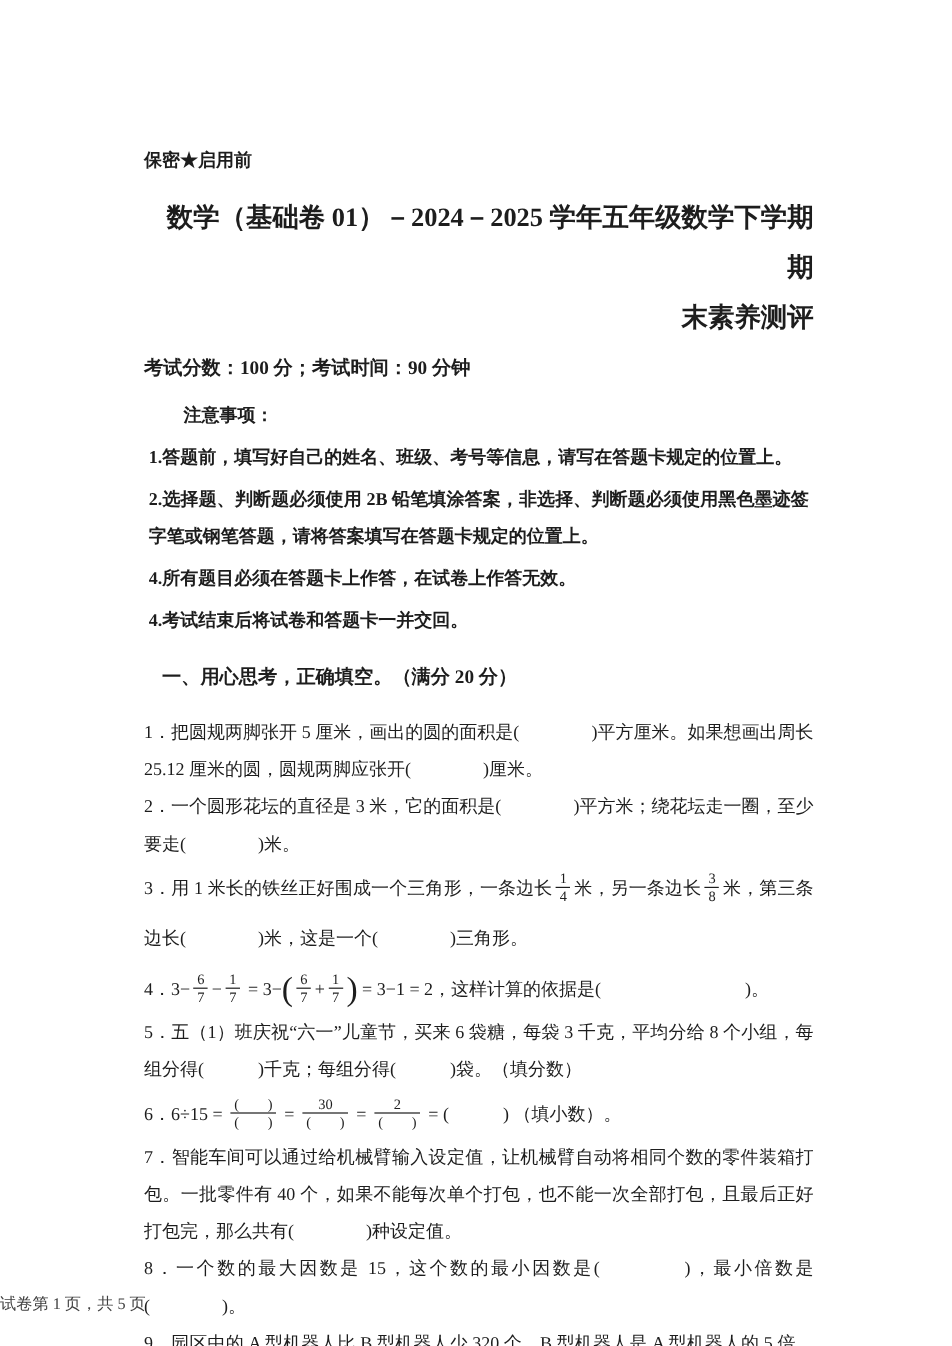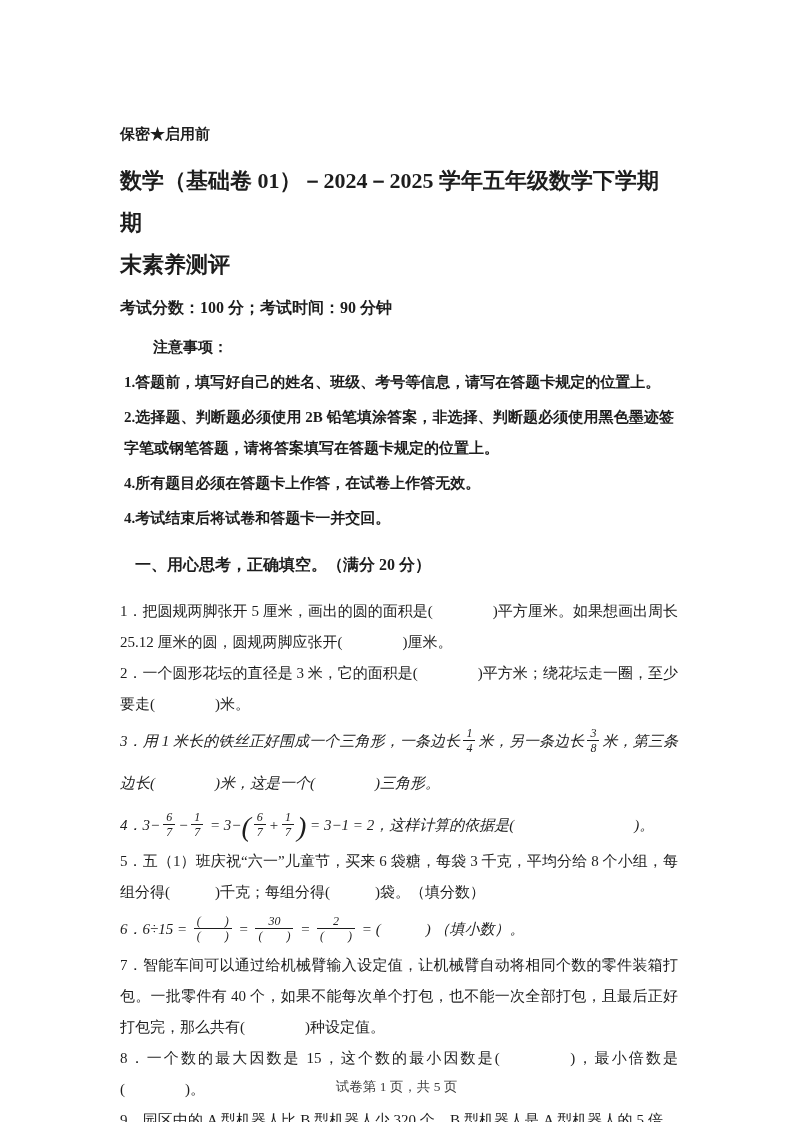--- a/index.html
+++ b/index.html
@@ -8,39 +8,39 @@
     width: 793px; height: 1122px;
     position: relative;
     background: #ffffff;
     color: #1d1d1d;
     font-family: "Liberation Serif", "DejaVu Serif", serif;
     box-sizing: border-box;
     padding: 124px 115px 16px 120px;
     overflow: hidden;
   }
   .security { font-size: 15px; font-weight: 700; line-height: 20px; }
-  .title { margin: 16px 0 0 0; font-size: 22px; font-weight: 700; text-align: left; line-height: 42px; }
+  .title { margin: 16px 0 0 0; font-size: 22px; font-weight: 700; text-align: right; line-height: 42px; }
   .title .tline { display: block; }
   .exam-info { margin-top: 10px; text-align: left; font-size: 16px; font-weight: 700; line-height: 24px; }
   .notice-h { margin-top: 12px; font-size: 15px; font-weight: 700; line-height: 31px; margin-left: 33px; }
   p.notice { margin: 4px; font-size: 15px; font-weight: 700; line-height: 31px; text-align: justify; }
   .section-h { margin: 15px; font-size: 16px; font-weight: 700; line-height: 32px; }
   p.q { margin: 0; font-size: 15px; line-height: 31px; text-align: justify; }
-  p.qf { line-height: 42px; font-style: italic; }
+  p.qf { line-height: 42px; }
   .frac {
     display: inline-block; vertical-align: middle;
     text-align: center; font-size: 12px; line-height: 1.2;
     margin: 0 3px; transform: translateY(-2px);
   }
   .frac .num { display: block; padding: 0 3px; border-bottom: 1px solid #1d1d1d; }
   .frac .den { display: block; padding: 0 3px; }
   .bigp { font-size: 28px; font-weight: 400; vertical-align: middle; line-height: 1; }
   .footer {
     position: absolute; left: 0; right: 0; bottom: 26px;
-    text-align: center; font-size: 13.5px; color: #404040;
+    text-align: left; font-size: 13.5px; color: #404040;
   }
 </style>
 </head>
 <body>
 
 <div class="sheet">
 
   <div class="security">保密★启用前</div>
 
   <h1 class="title">

